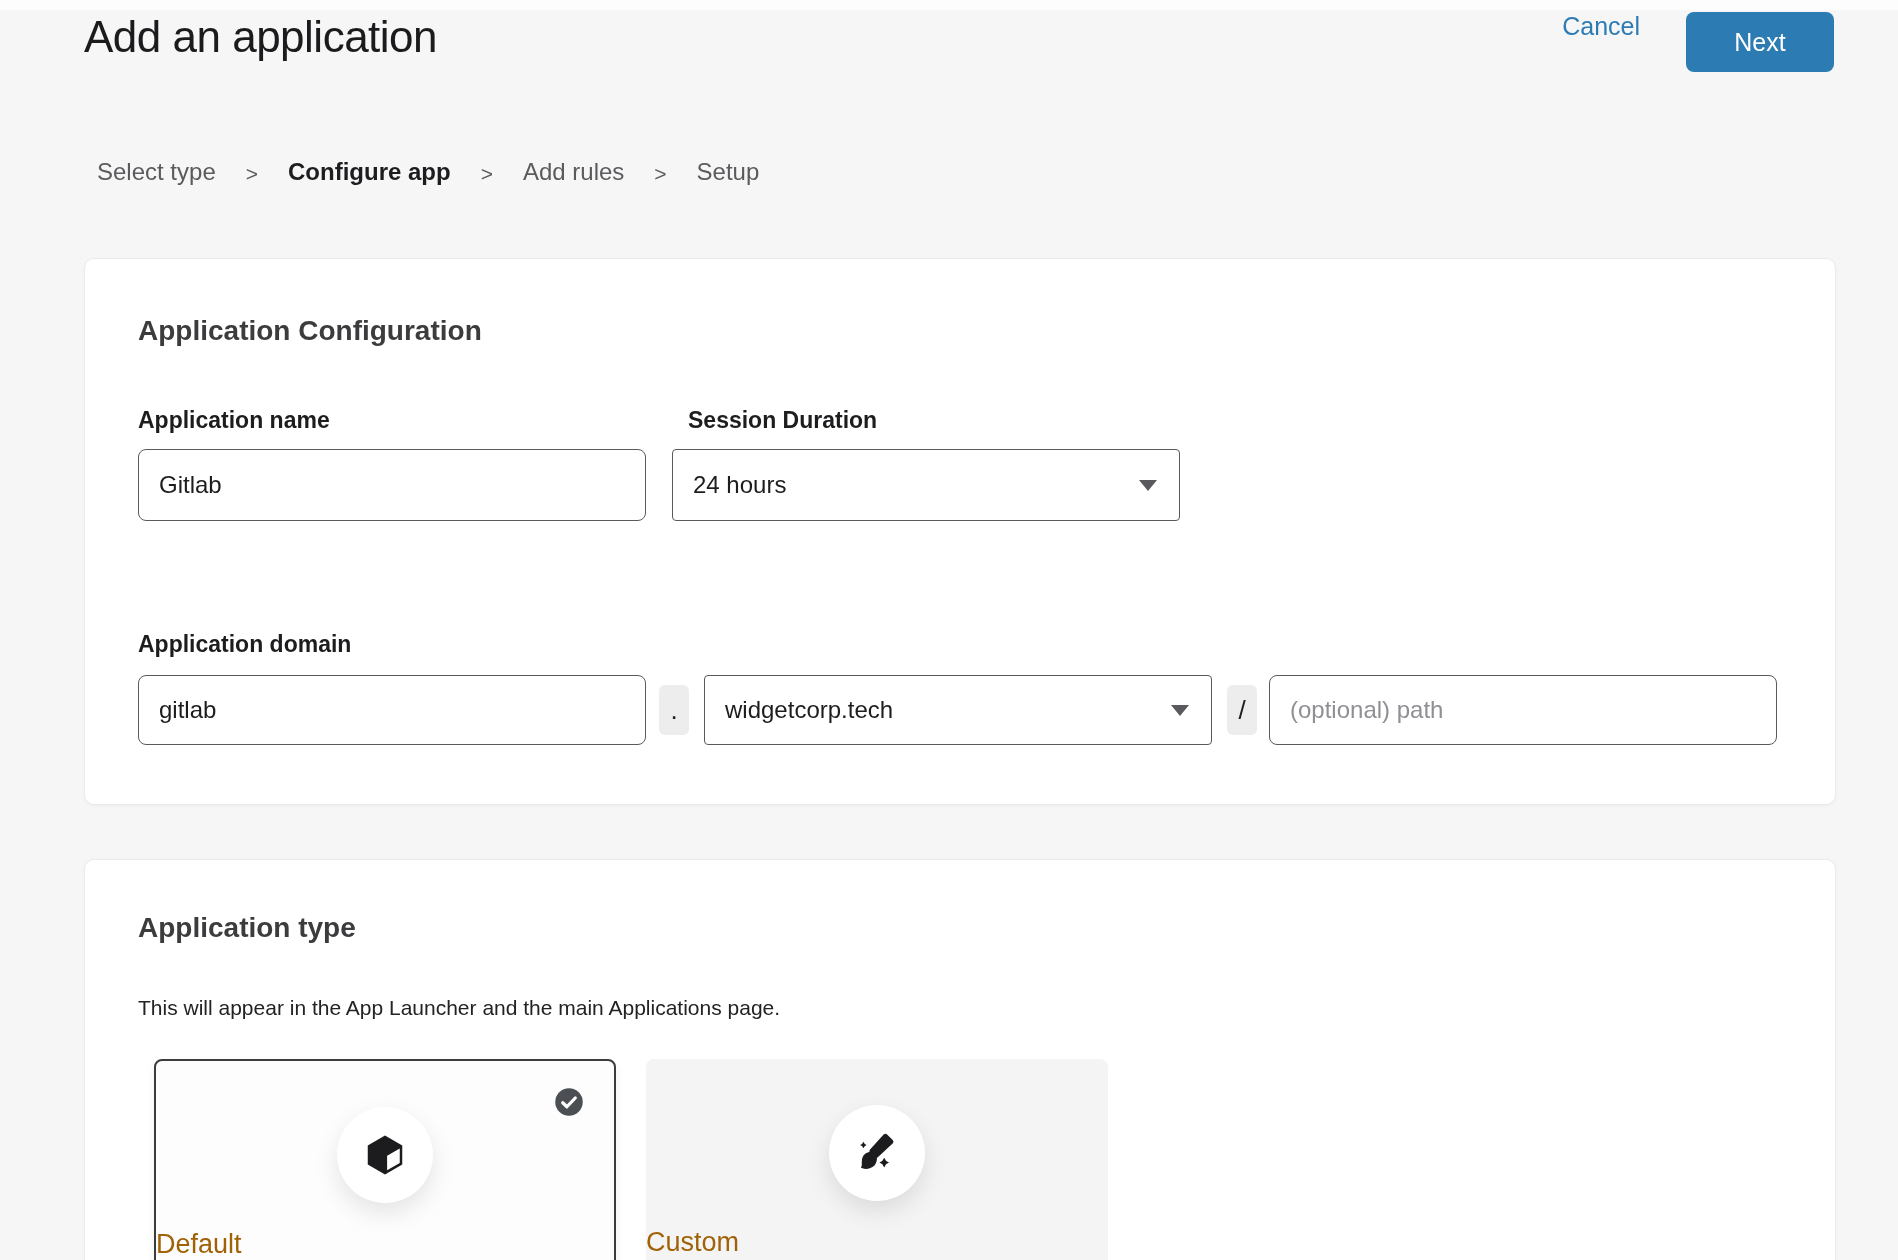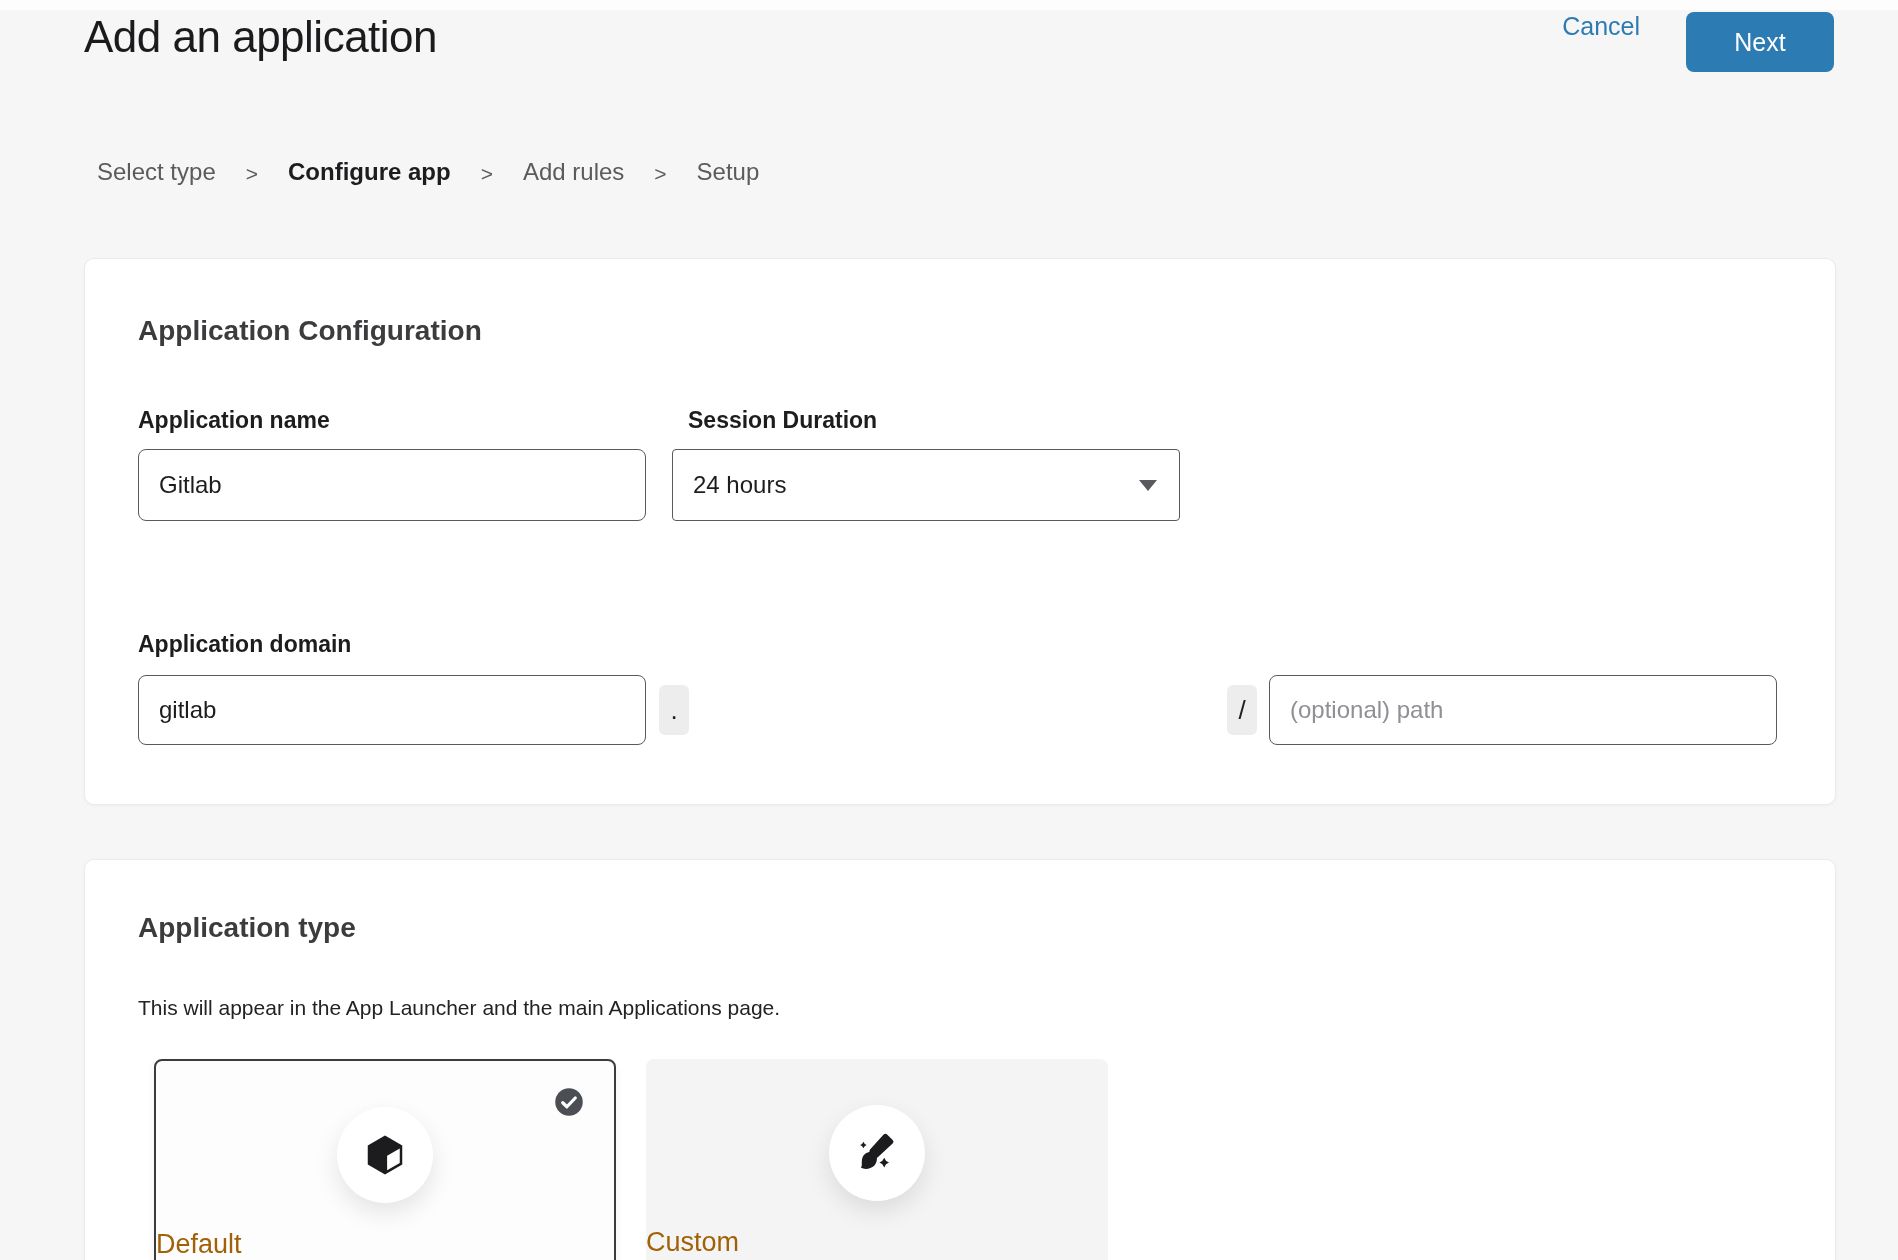--- a/index.html
+++ b/index.html
@@ -148,20 +148,24 @@
     <span>24 hours</span>
     <span class="chevron"></span>
   </div>
 
   <div class="field-label lbl-domain">Application domain</div>
 
   <input class="text-input inp-sub" type="text" value="gitlab" style="">
 
   <div class="sep-chip chip-dot">.</div>
 
+  <div class="select-box sel-domain">
+    <span>widgetcorp.tech</span>
+    <span class="chevron"></span>
+  </div>
 
   <div class="sep-chip chip-slash">/</div>
 
   <input class="text-input inp-path" type="text" placeholder="(optional) path" style="">
 </div>
 
 <div class="card card-logo">
   <div class="section-title" style="top:52px;">Application type</div>
   <div class="logo-desc">This will appear in the App Launcher and the main Applications page.</div>
 

